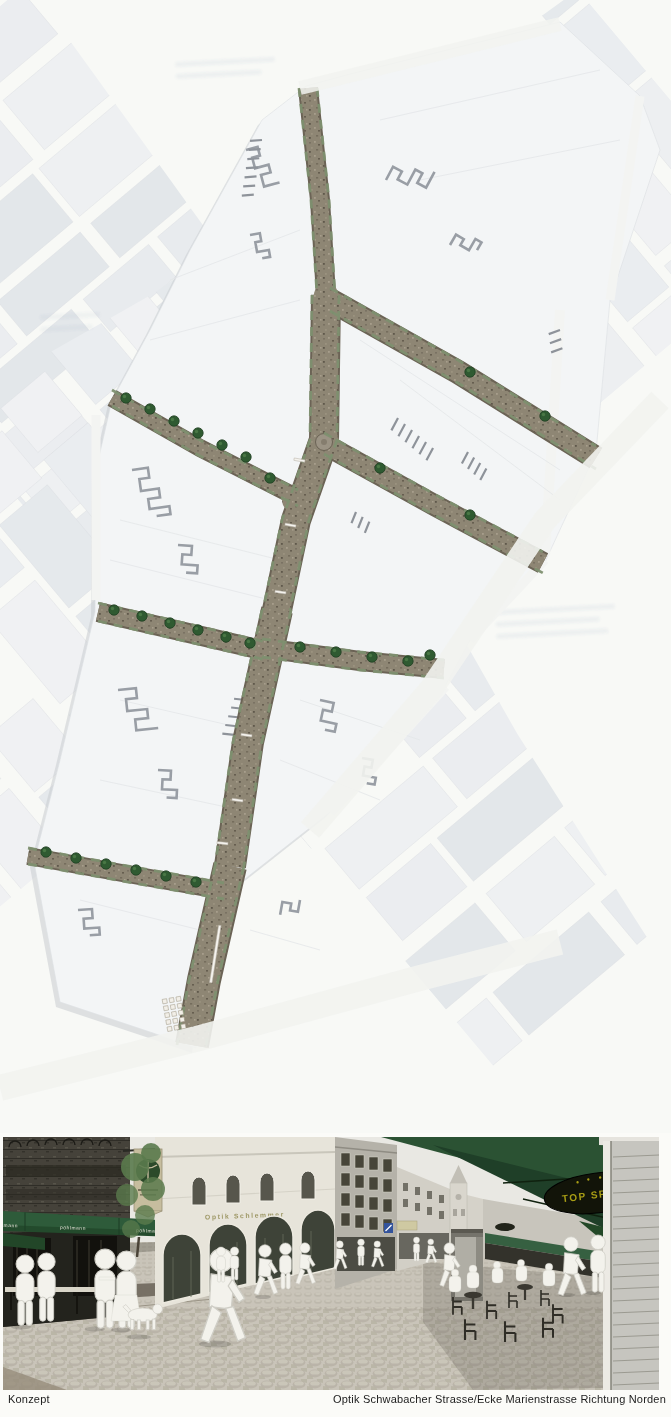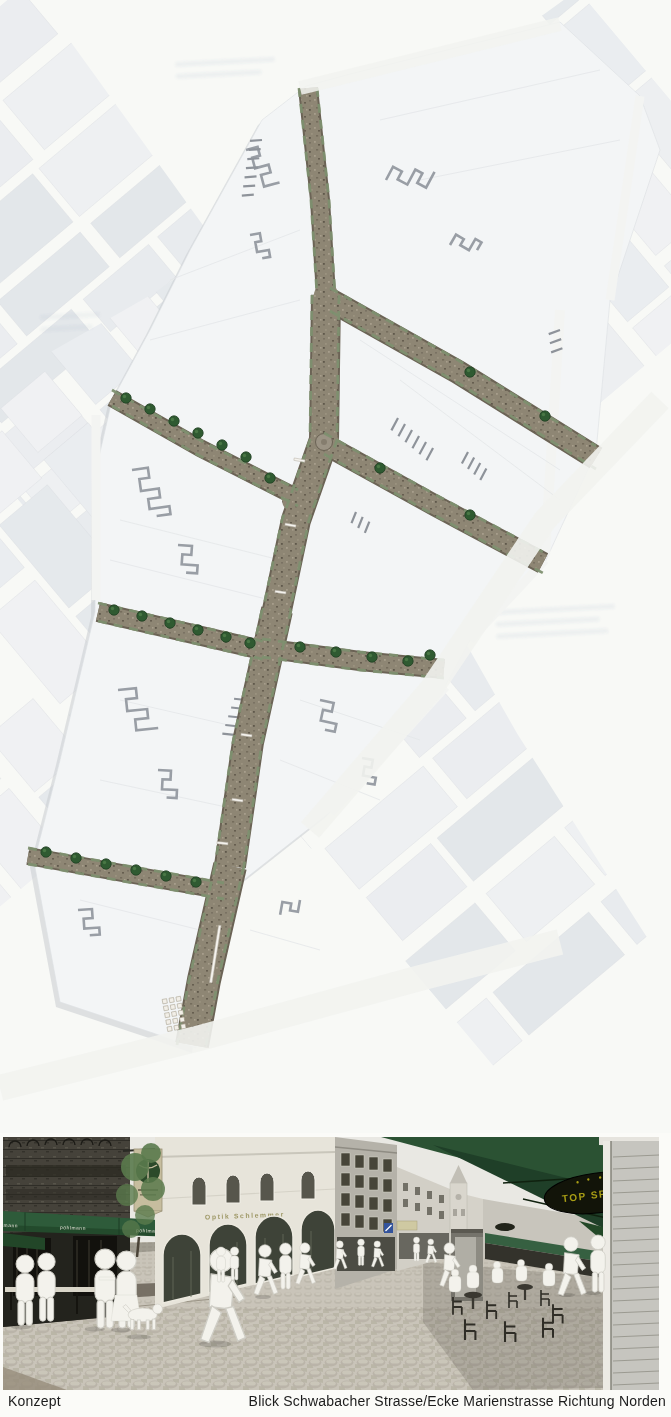--- a/index.html
+++ b/index.html
@@ -3,21 +3,21 @@
 <meta charset="utf-8">
 <style>
   html,body{margin:0;padding:0;background:#ffffff;}
   .page{position:relative;width:671px;height:1417px;background:var(--pagebg,#fbfbf8);overflow:hidden;
         font-family:"Liberation Sans",sans-serif;}
   .plan{position:absolute;left:0;top:0;width:671px;height:1133px;}
   .photo{position:absolute;left:3px;top:1137px;width:656px;height:253px;}
   .captions{position:absolute;left:0;top:1392px;width:671px;height:16px;display:flex;
             justify-content:space-between;align-items:flex-start;box-sizing:border-box;
             padding:1px 5px 0 8px;}
-  .captions span{font-size:14px;color:var(--caption,#1c1c1c);letter-spacing:.2px;white-space:nowrap;text-align:right;}
+  .captions span{font-size:11px;color:var(--caption,#1c1c1c);letter-spacing:.2px;white-space:nowrap;text-align:right;}
   svg{display:block;}
   text{font-family:"Liberation Sans",sans-serif;}
 </style>
 </head>
 <body>
 
 <div class="page">
 
   <div class="plan">
   <svg width="671" height="1133" viewBox="0 0 671 1133">
@@ -1879,16 +1879,16 @@
             <rect x="540" y="133" width="12" height="16" rx="4"></rect>
         <circle cx="452" cy="136" r="3.8"></circle>
             <rect x="446" y="139" width="12" height="16" rx="4"></rect>
       </g>
     </g>
   </svg>
   </div>
 
   <div class="captions">
     <span>Konzept</span>
-    <span>Blick Schwabacher Strasse/Ecke Marienstrasse Richtung Norden</span>
+    <span>Optik Schwabacher Strasse/Ecke Marienstrasse Richtung Norden</span>
   </div>
 
 </div>
 
 </body></html>

